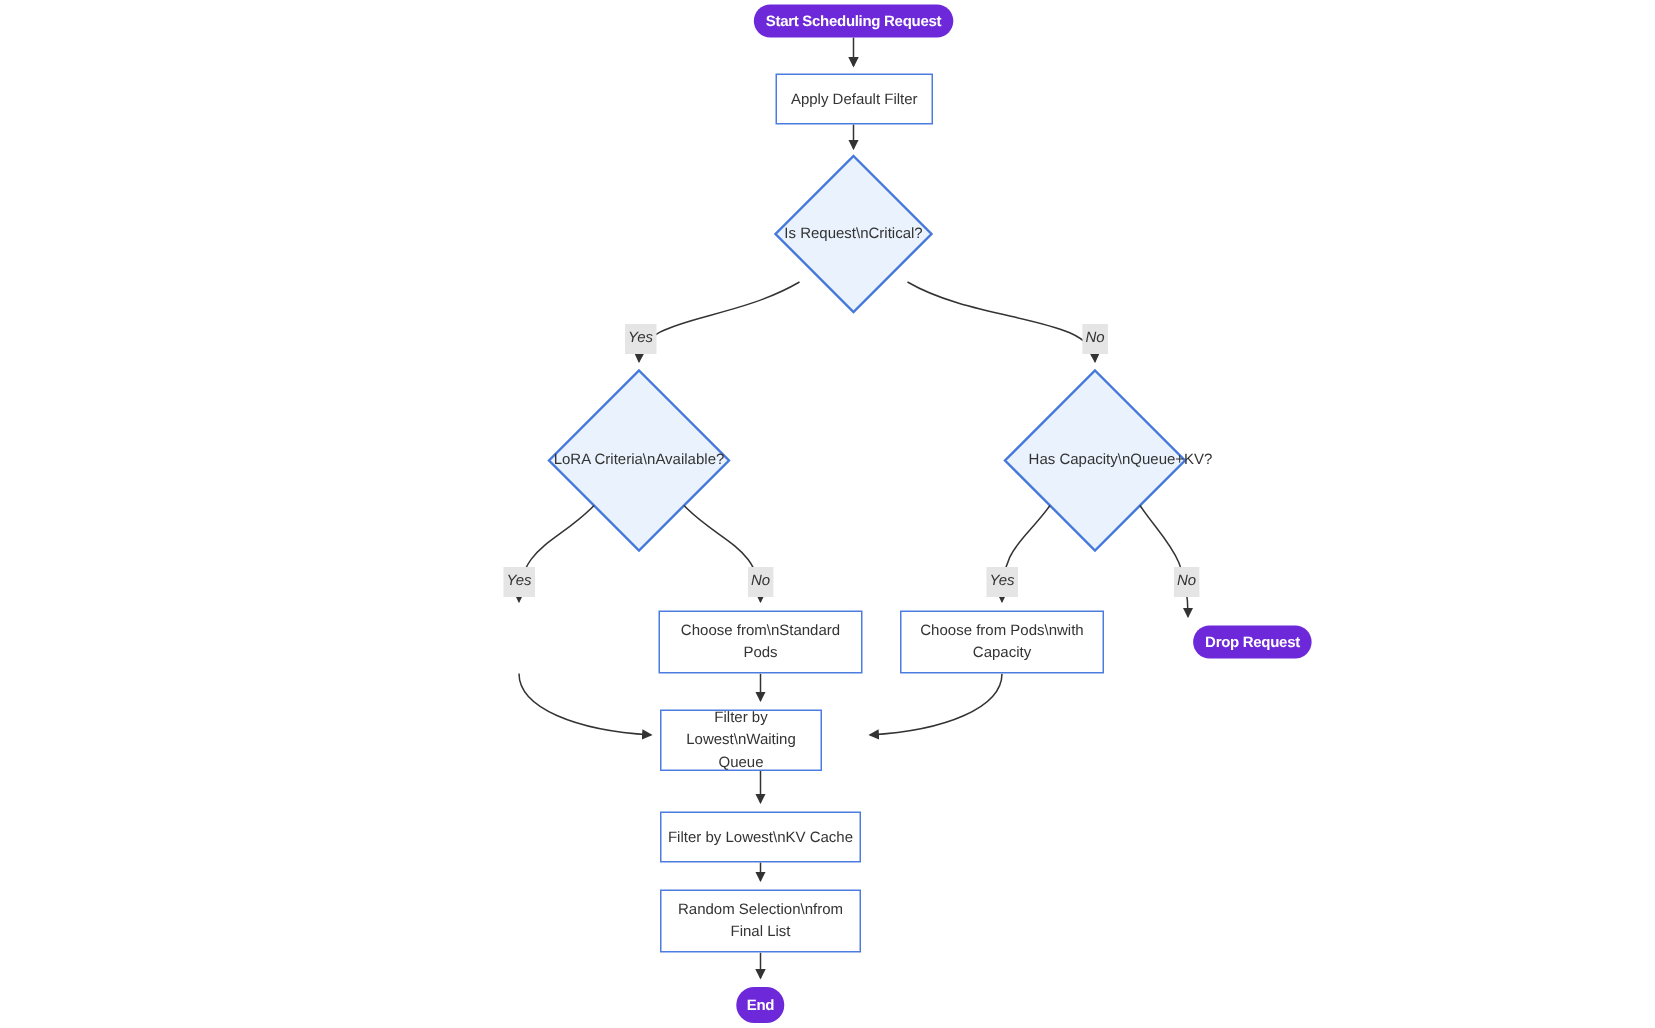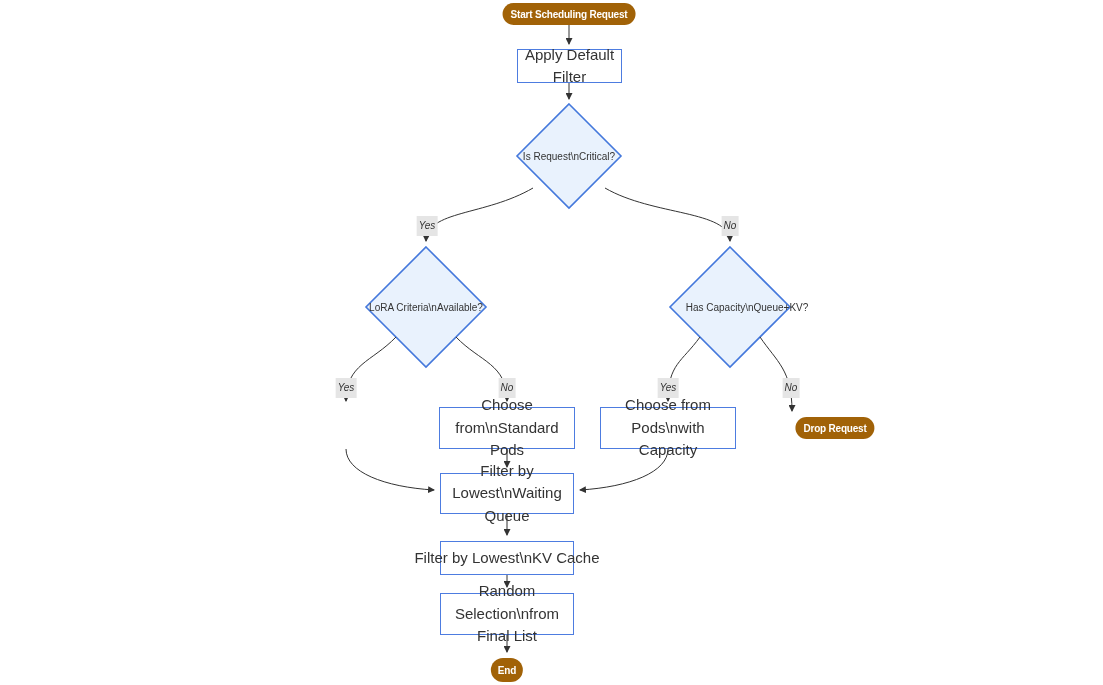--- a/index.html
+++ b/index.html
@@ -12,28 +12,28 @@
     overflow:hidden;
   }
   #edges{position:absolute;left:0;top:0;width:1103px;height:685px;}
   .node{
     position:absolute;
     box-sizing:border-box;
     background:#ffffff;
     border:1.5px solid #4d7ce0;
     display:flex;align-items:center;justify-content:center;
     text-align:center;
-    font-size:15px;line-height:1.5;
+    font-size:10px;line-height:1.5;
     color:#333333;
     padding:16px 3px;
   }
   .pill{
     position:absolute;
     box-sizing:border-box;
-    background:#a16207;
+    background:#6d28d9;
     color:#ffffff;
     border-radius:12px;
     display:flex;align-items:center;justify-content:center;
     font-size:10px;font-weight:600;letter-spacing:-0.2px;
     white-space:nowrap;
     padding:0 8px;
   }
   .diamond-label{
     position:absolute;
     transform:translate(-50%,-50%);
@@ -98,21 +98,21 @@
 
   <div class="diamond-label" style="left:730px;top:307px;padding-left:34px;">Has Capacity\nQueue+KV?</div>
 
 
   <div class="node" style="left:439px;top:407px;width:136px;height:42px;">Choose from\nStandard Pods</div>
 
   <div class="node" style="left:600px;top:407px;width:136px;height:42px;">Choose from Pods\nwith Capacity</div>
 
   <div class="pill center" style="left:792px;top:417px;height:22px;margin-left:43px;">Drop Request</div>
 
-  <div class="node" style="left:440px;top:473px;width:134px;height:41px;">Filter by Lowest\nWaiting Queue</div>
+  <div class="node" style="left:440px;top:473px;width:108px;height:41px;">Filter by Lowest\nWaiting Queue</div>
 
   <div class="node" style="left:440px;top:593px;width:134px;height:42px;">Random Selection\nfrom Final List</div>
 
   <div class="node" style="left:440px;top:541px;width:134px;height:27px;white-space:nowrap;">Filter by Lowest\nKV Cache</div>
 
   <div class="pill center" style="left:507px;top:658px;height:24px;border-radius:12px;padding:0 7px;">End</div>
 
   <div class="edge-label" style="left:427px;top:226px;">Yes</div>
 
   <div class="edge-label" style="left:730px;top:226px;">No</div>

